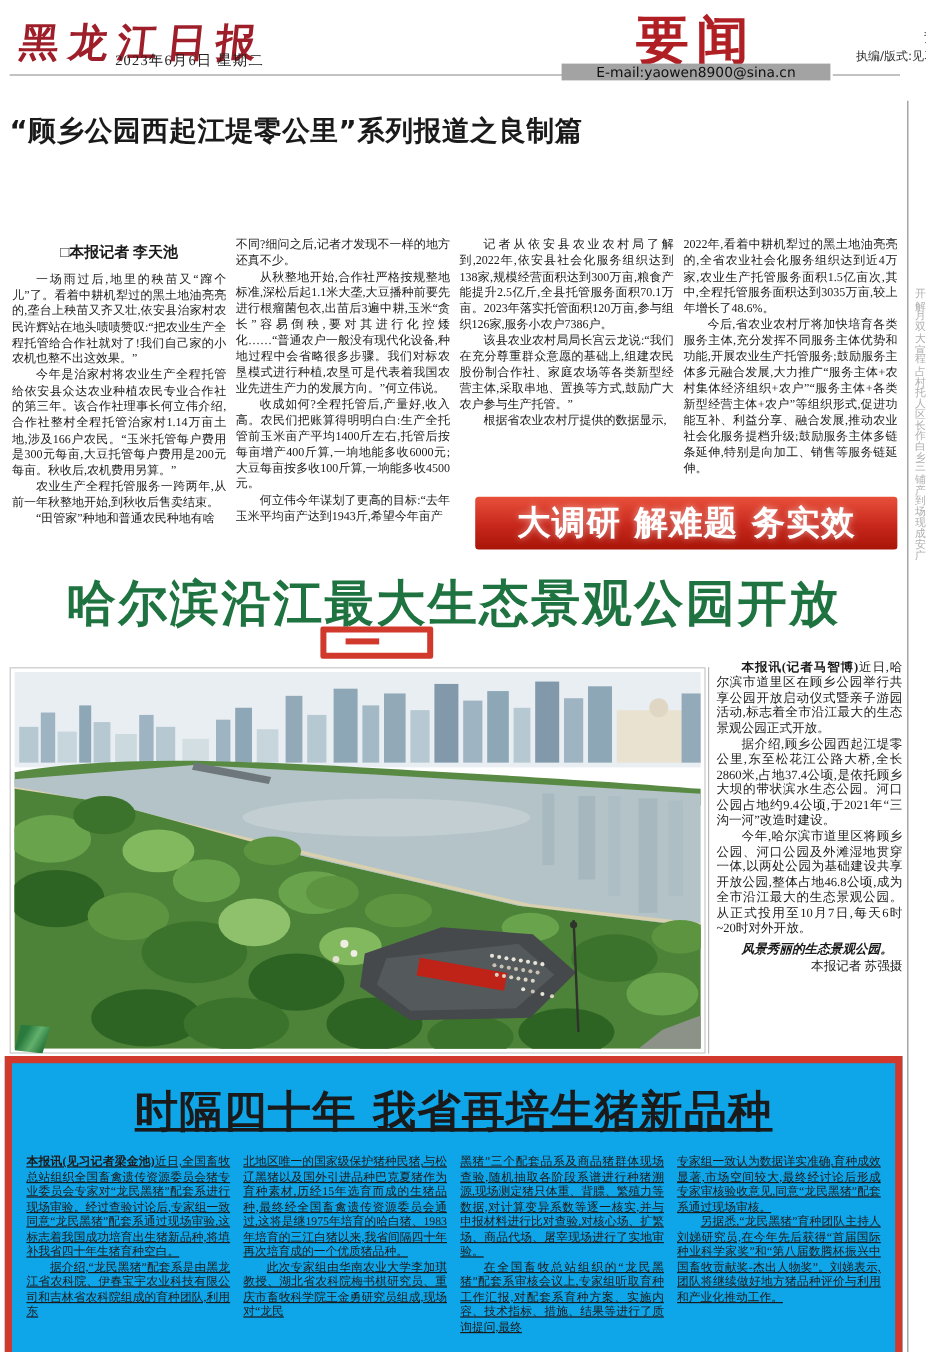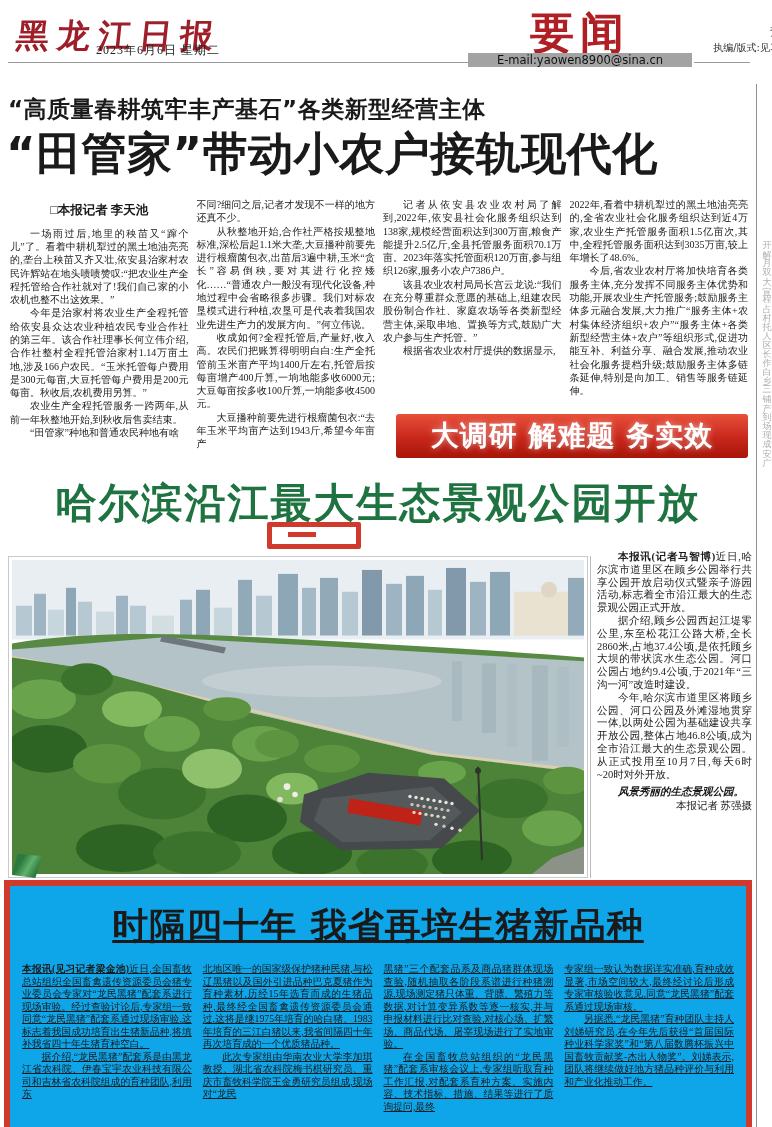--- a/index.html
+++ b/index.html
@@ -79,36 +79,35 @@
   <div class="issue-date">2023年6月6日  星期二</div>
   <div class="section-title sans">要闻</div>
   <div class="hline hl-a"></div>
   <div class="hline hl-b"></div>
   <div class="email-line sans">E-mail:yaowen8900@sina.cn</div>
   <div class="editors sans">
     <div>责编</div>
     <div>执编/版式:见习编</div>
   </div>
 
-  <div class="kicker sans">“高质量春耕筑牢丰产基石”各类新型经营主体</div>
-  <div class="headline1 sans">“田管家”带动小农户接轨现代化</div>
+  <div class="kicker sans">“顾乡公园西起江堤零公里”系列报道之良制篇</div>
 
   <div class="art1">
     <div class="col">
       <p class="byline">□本报记者 李天池</p>
       <p>一场雨过后,地里的秧苗又“蹿个儿”了。看着中耕机犁过的黑土地油亮亮的,垄台上秧苗又齐又壮,依安县治家村农民许辉站在地头啧啧赞叹:“把农业生产全程托管给合作社就对了!我们自己家的小农机也整不出这效果。”</p>
       <p>今年是治家村将农业生产全程托管给依安县众达农业种植农民专业合作社的第三年。该合作社理事长何立伟介绍,合作社整村全程托管治家村1.14万亩土地,涉及166户农民。“玉米托管每户费用是300元每亩,大豆托管每户费用是200元每亩。秋收后,农机费用另算。”</p>
       <p>农业生产全程托管服务一跨两年,从前一年秋整地开始,到秋收后售卖结束。</p>
       <p>“田管家”种地和普通农民种地有啥</p>
     </div>
     <div class="col">
       <p class="cont">不同?细问之后,记者才发现不一样的地方还真不少。</p>
       <p>从秋整地开始,合作社严格按规整地标准,深松后起1.1米大垄,大豆播种前要先进行根瘤菌包衣,出苗后3遍中耕,玉米“贪长”容易倒秧,要对其进行化控矮化……“普通农户一般没有现代化设备,种地过程中会省略很多步骤。我们对标农垦模式进行种植,农垦可是代表着我国农业先进生产力的发展方向。”何立伟说。</p>
       <p>收成如何?全程托管后,产量好,收入高。农民们把账算得明明白白:生产全托管前玉米亩产平均1400斤左右,托管后按每亩增产400斤算,一垧地能多收6000元;大豆每亩按多收100斤算,一垧能多收4500元。</p>
-      <p>大豆播种前要先进行根瘤菌包衣:“去年玉米平均亩产达到1943斤,希望今年亩产</p>
+      <p>何立伟今年谋划了更高的目标:“去年玉米平均亩产达到1943斤,希望今年亩产</p>
     </div>
     <div class="col">
       <p>记者从依安县农业农村局了解到,2022年,依安县社会化服务组织达到138家,规模经营面积达到300万亩,粮食产能提升2.5亿斤,全县托管服务面积70.1万亩。2023年落实托管面积120万亩,参与组织126家,服务小农户7386户。</p>
       <p>该县农业农村局局长宫云龙说:“我们在充分尊重群众意愿的基础上,组建农民股份制合作社、家庭农场等各类新型经营主体,采取串地、置换等方式,鼓励广大农户参与生产托管。”</p>
       <p>根据省农业农村厅提供的数据显示,</p>
     </div>
     <div class="col">
       <p class="cont">2022年,看着中耕机犁过的黑土地油亮亮的,全省农业社会化服务组织达到近4万家,农业生产托管服务面积1.5亿亩次,其中,全程托管服务面积达到3035万亩,较上年增长了48.6%。</p>
       <p>今后,省农业农村厅将加快培育各类服务主体,充分发挥不同服务主体优势和功能,开展农业生产托管服务;鼓励服务主体多元融合发展,大力推广“服务主体+农村集体经济组织+农户”“服务主体+各类新型经营主体+农户”等组织形式,促进功能互补、利益分享、融合发展,推动农业社会化服务提档升级;鼓励服务主体多链条延伸,特别是向加工、销售等服务链延伸。</p>
     </div>

